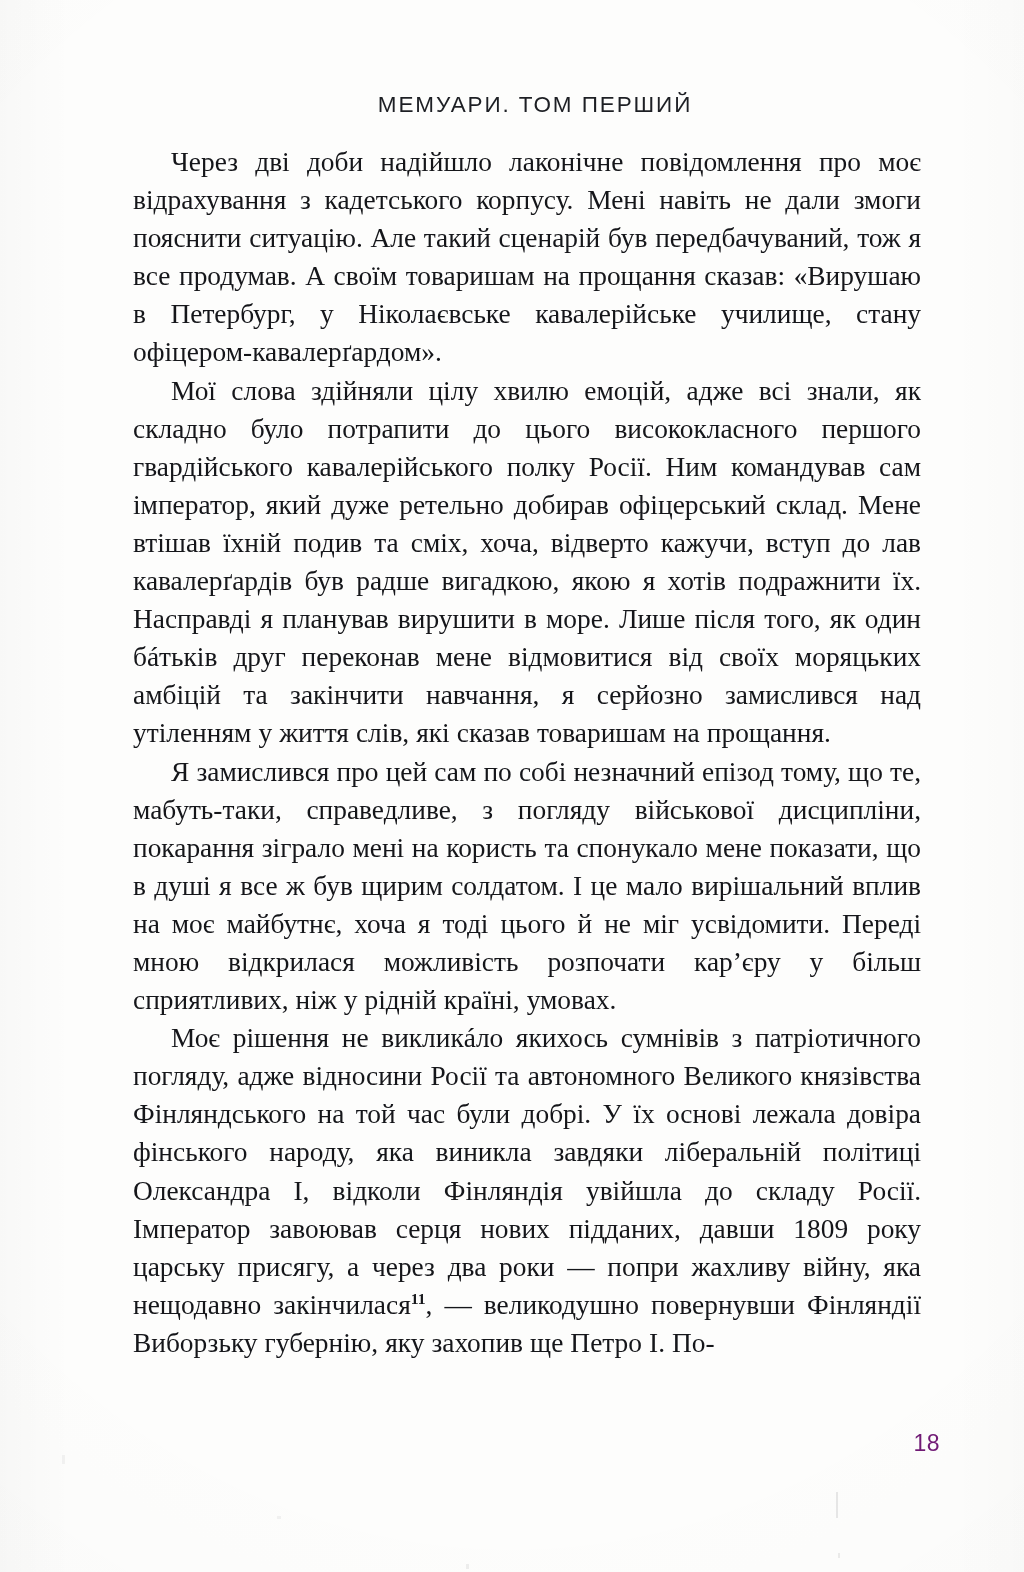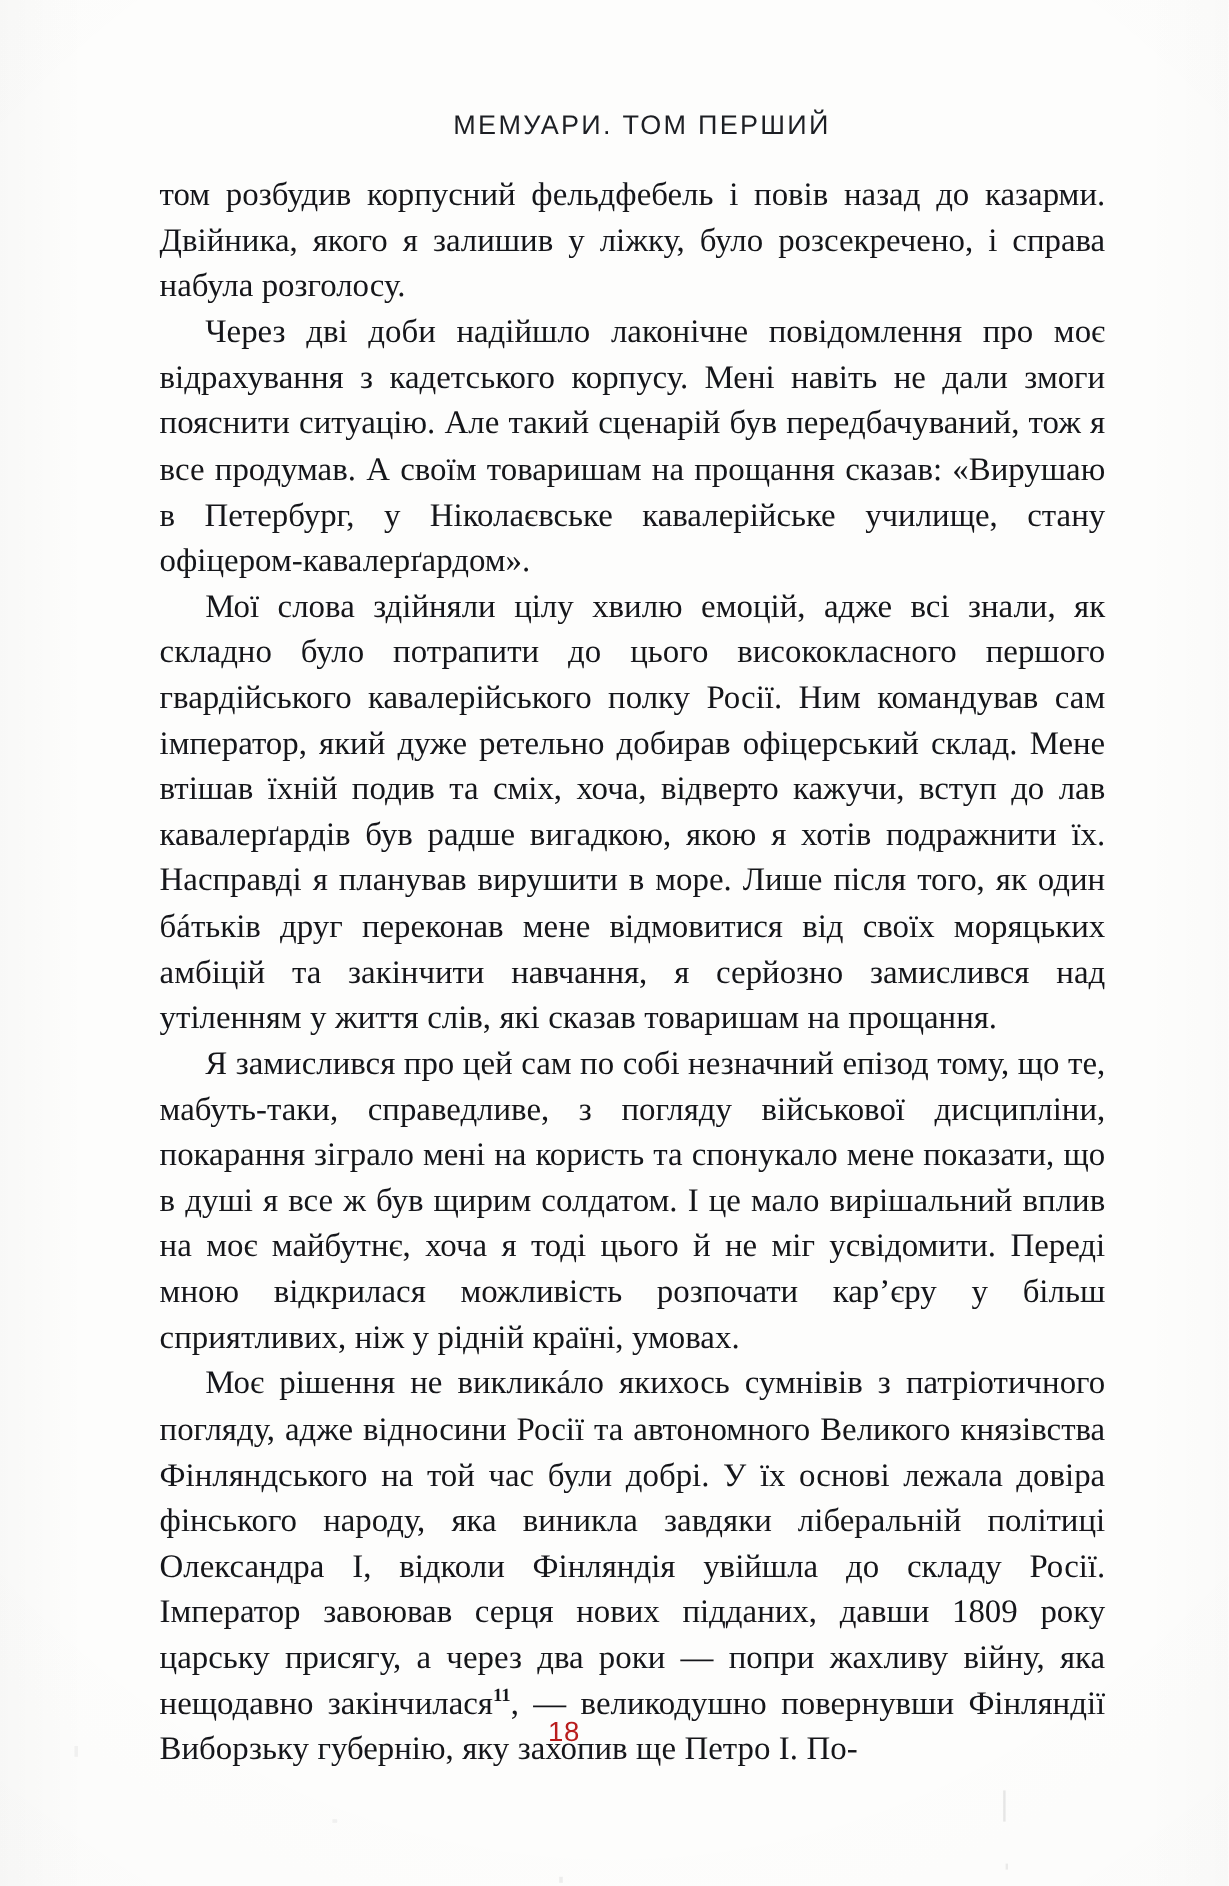--- a/index.html
+++ b/index.html
@@ -73,25 +73,25 @@
     vertical-align: super;
     line-height: 0;
     font-weight: bold;
   }
 
   .folio {
     position: absolute;
     top: 1430px;
     left: 0;
     width: 940px;
-    text-align: center;
+    text-align: right;
     font-family: "Liberation Sans", "DejaVu Sans", sans-serif;
     font-size: 23px;
     letter-spacing: 0.5px;
-    color: #b91c1c;
+    color: #701a75;
   }
 
   
   .speck {
     position: absolute;
     background: #c9c9c9;
     pointer-events: none;
     opacity: 0.55;
   }
   .speck.s1 { left: 836px; top: 1492px; width: 2px;  height: 26px; opacity: 0.42; }
@@ -104,21 +104,20 @@
 <body>
 
 <div id="page">
 
   <div id="paper-texture"></div>
 
   <div class="running-head">МЕМУАРИ. ТОМ ПЕРШИЙ</div>
 
   <div id="text-block">
 
-    <p class="body-par no-indent">том розбудив корпусний фельдфебель і повів назад до казарми. Двійника, якого я залишив у ліжку, було розсекречено, і справа набула розголосу.</p>
 
     <p class="body-par">Через дві доби надійшло лаконічне повідомлення про моє відрахування з кадетського корпусу. Мені навіть не дали змоги пояснити ситуацію. Але такий сценарій був передбачуваний, тож я все продумав. А своїм товаришам на прощання сказав: «Вирушаю в Петербург, у Ніколаєвське кавалерійське училище, стану офіцером-кавалерґардом».</p>
 
     <p class="body-par">Мої слова здійняли цілу хвилю емоцій, адже всі знали, як складно було потрапити до цього висококласного першого гвардійського кавалерійського полку Росії. Ним командував сам імператор, який дуже ретельно добирав офіцерський склад. Мене втішав їхній подив та сміх, хоча, відверто кажучи, вступ до лав кавалерґардів був радше вигадкою, якою я хотів подражнити їх. Насправді я планував вирушити в море. Лише після того, як один бáтьків друг переконав мене відмовитися від своїх моряцьких амбіцій та закінчити навчання, я серйозно замислився над утіленням у життя слів, які сказав товаришам на прощання.</p>
 
     <p class="body-par">Я замислився про цей сам по собі незначний епізод тому, що те, мабуть-таки, справедливе, з погляду військової дисципліни, покарання зіграло мені на користь та спонукало мене показати, що в душі я все ж був щирим солдатом. І це мало вирішальний вплив на моє майбутнє, хоча я тоді цього й не міг усвідомити. Переді мною відкрилася можливість розпочати кар’єру у більш сприятливих, ніж у рідній країні, умовах.</p>
 
     <p class="body-par">
       <span>Моє рішення не викликáло якихось сумнівів з патріотичного погляду, адже відносини Росії та автономного Великого князівства Фінляндського на той час були добрі. У їх основі лежала довіра фінського народу, яка виникла завдяки ліберальній політиці Олександра I, відколи Фінляндія увійшла до складу Росії. Імператор завоював серця нових підданих, давши 1809 року царську присягу, а через два роки — попри жахливу війну, яка нещодавно закінчилася</span><sup class="footnote-ref">11</sup><span>, — великодушно повернувши Фінляндії Виборзьку губернію, яку захопив ще Петро I. По-</span>
     </p>

